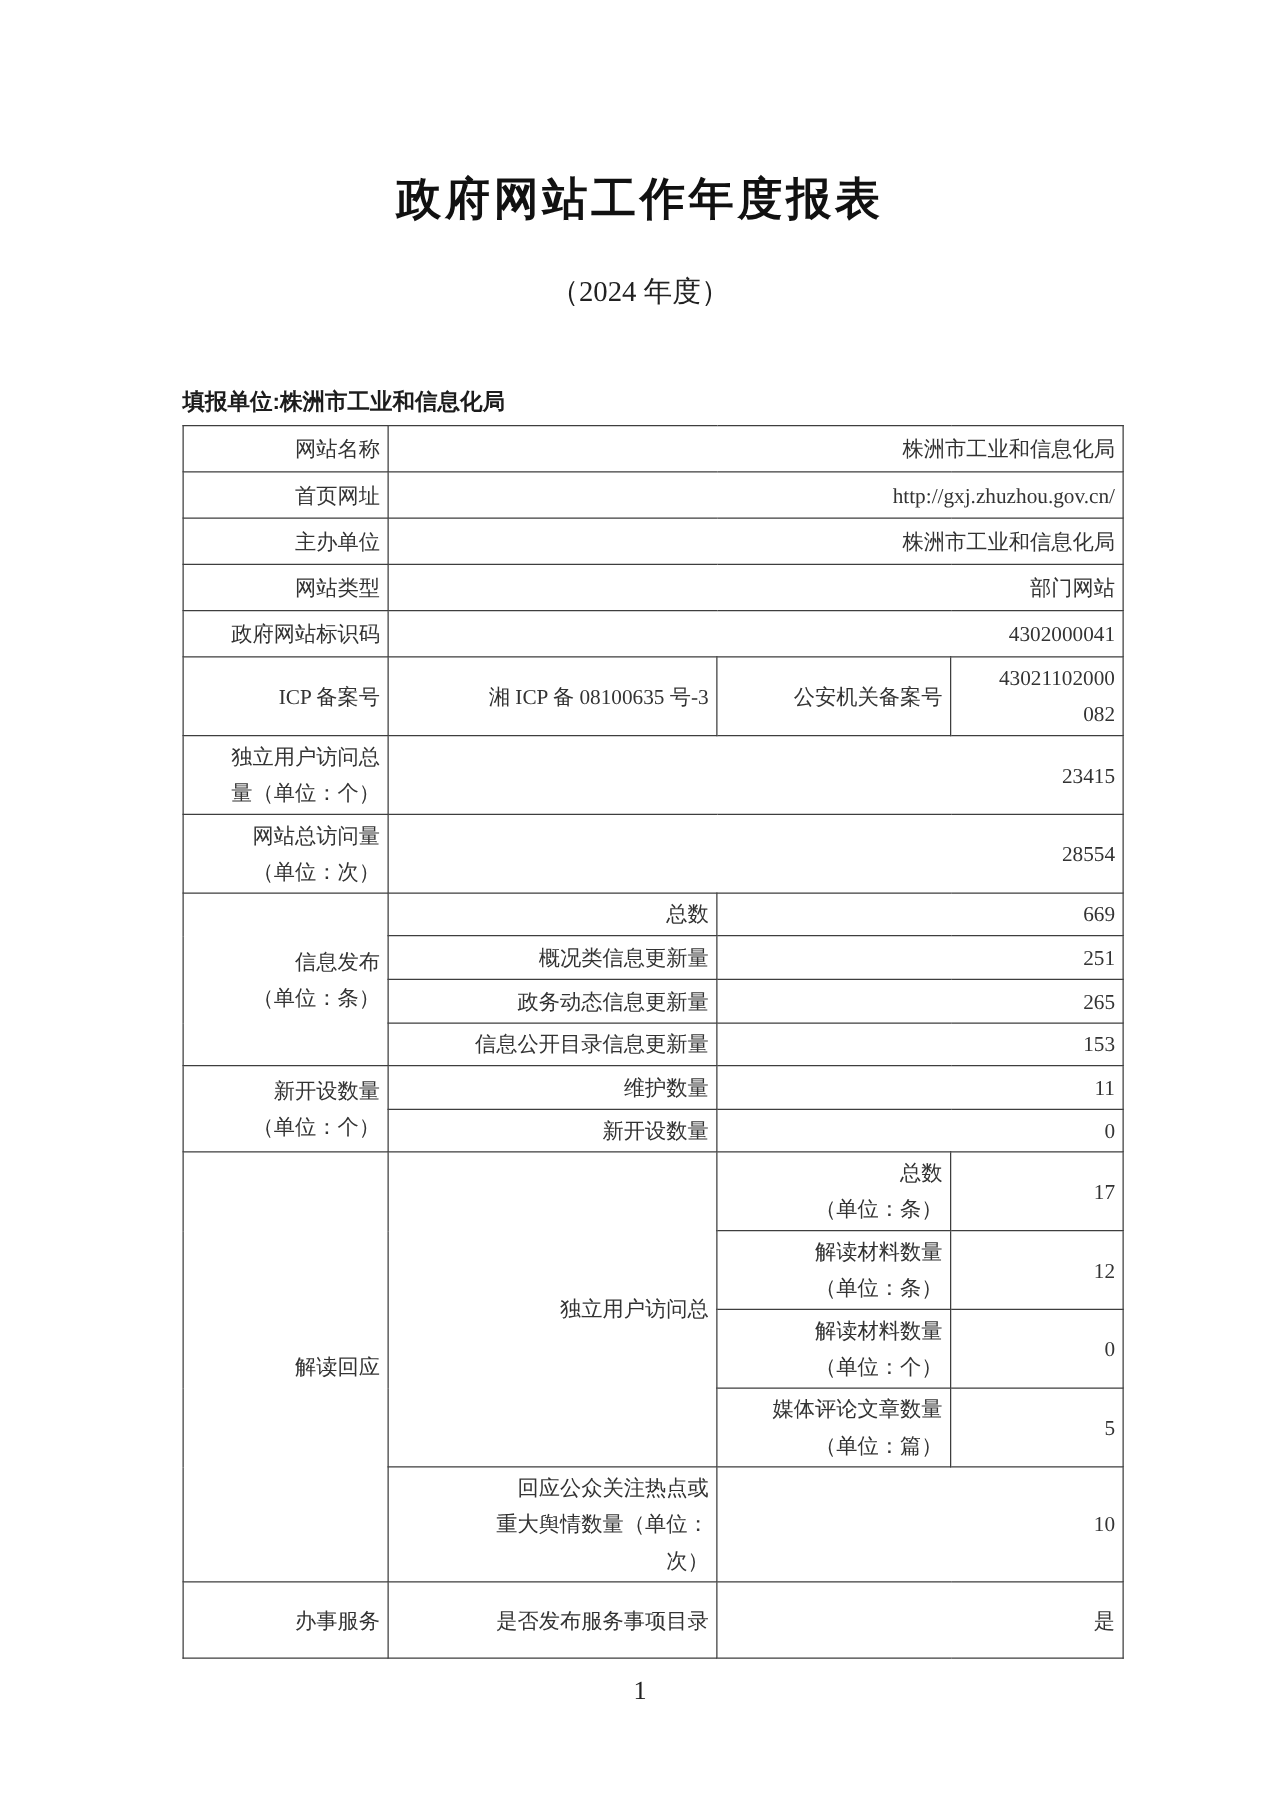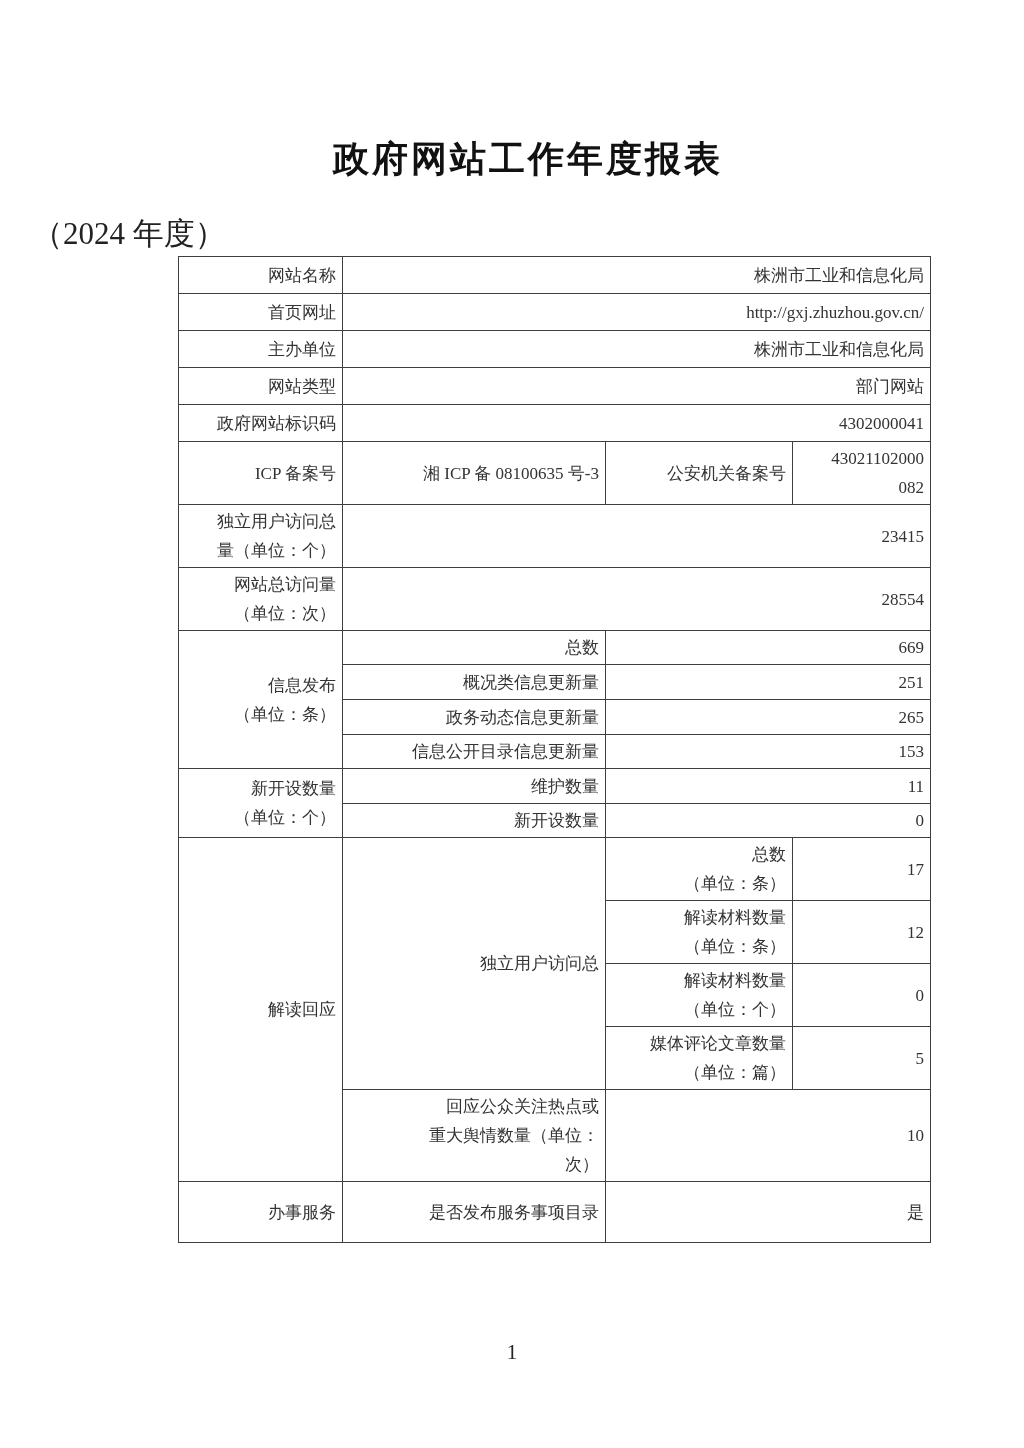--- a/index.html
+++ b/index.html
@@ -3,34 +3,35 @@
 <meta charset="utf-8">
 <style>
   html,body{margin:0;padding:0;}
   body{
     width:1024px;height:1448px;
     background:#ffffff;
     font-family:"Liberation Serif","DejaVu Serif",serif;
     color:#333333;
     position:relative;
   }
-  .page{padding-top:136px;padding-left:32px;}
+  .page{padding-top:136px;}
 
   .doc-title{
     text-align:center;
     font-family:"Liberation Sans","DejaVu Sans",sans-serif;
     font-weight:bold;
     font-size:36px;
     letter-spacing:3px;
     color:#111111;
     line-height:46px;
     margin:0;
   }
   .doc-subtitle{
-    font-size:31px;
+    text-align:center;
+    font-size:23px;
     color:#222222;
     line-height:32px;
     margin-top:36px;
   }
   .reporting-unit{
     width:752px;
     margin:58px auto 0 146px;
     font-family:"Liberation Sans","DejaVu Sans",sans-serif;
     font-weight:bold;
     font-size:18px;
@@ -73,20 +74,21 @@
     color:#222222;
   }
 </style>
 </head>
 <body>
 
 <div class="page">
 
   <h1 class="doc-title">政府网站工作年度报表</h1>
   <div class="doc-subtitle">（2024 年度）</div>
+  <div class="reporting-unit">填报单位:株洲市工业和信息化局</div>
 
   <table class="report">
     <colgroup>
       <col style="width:164px">
         <col style="width:263px">
         <col style="width:187px">
         <col style="width:138px">
     </colgroup>
 
     <tbody>

